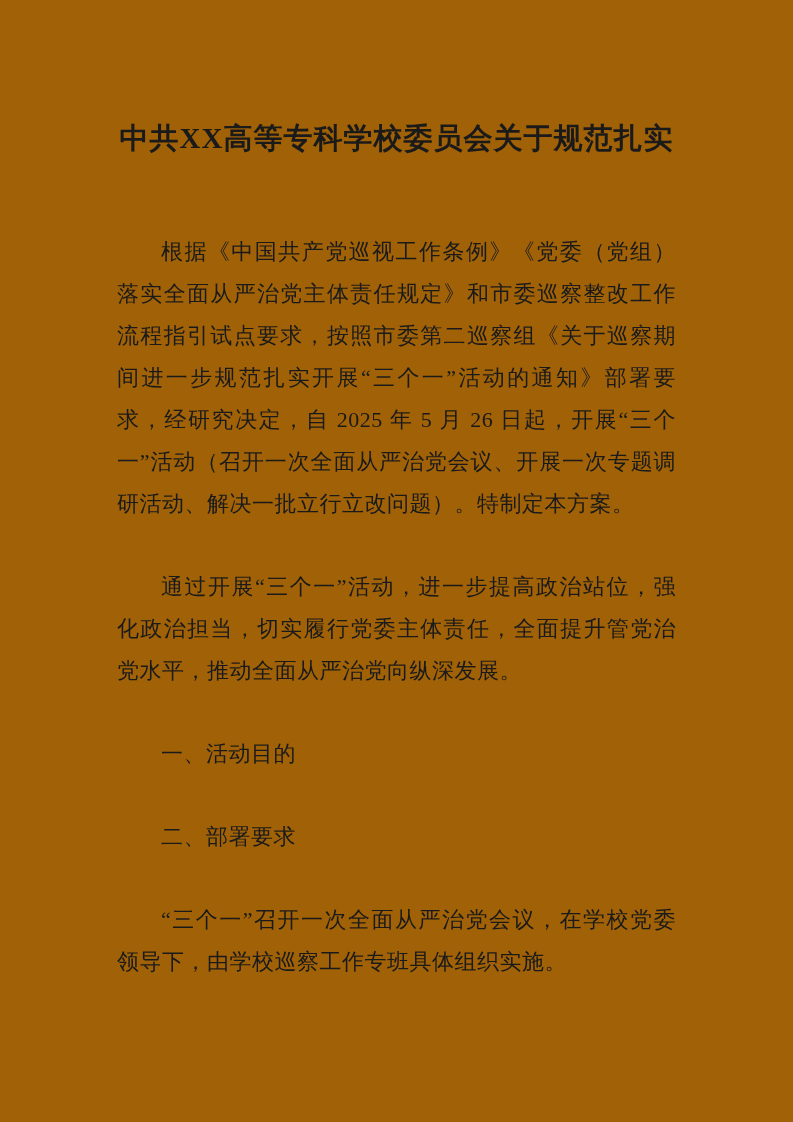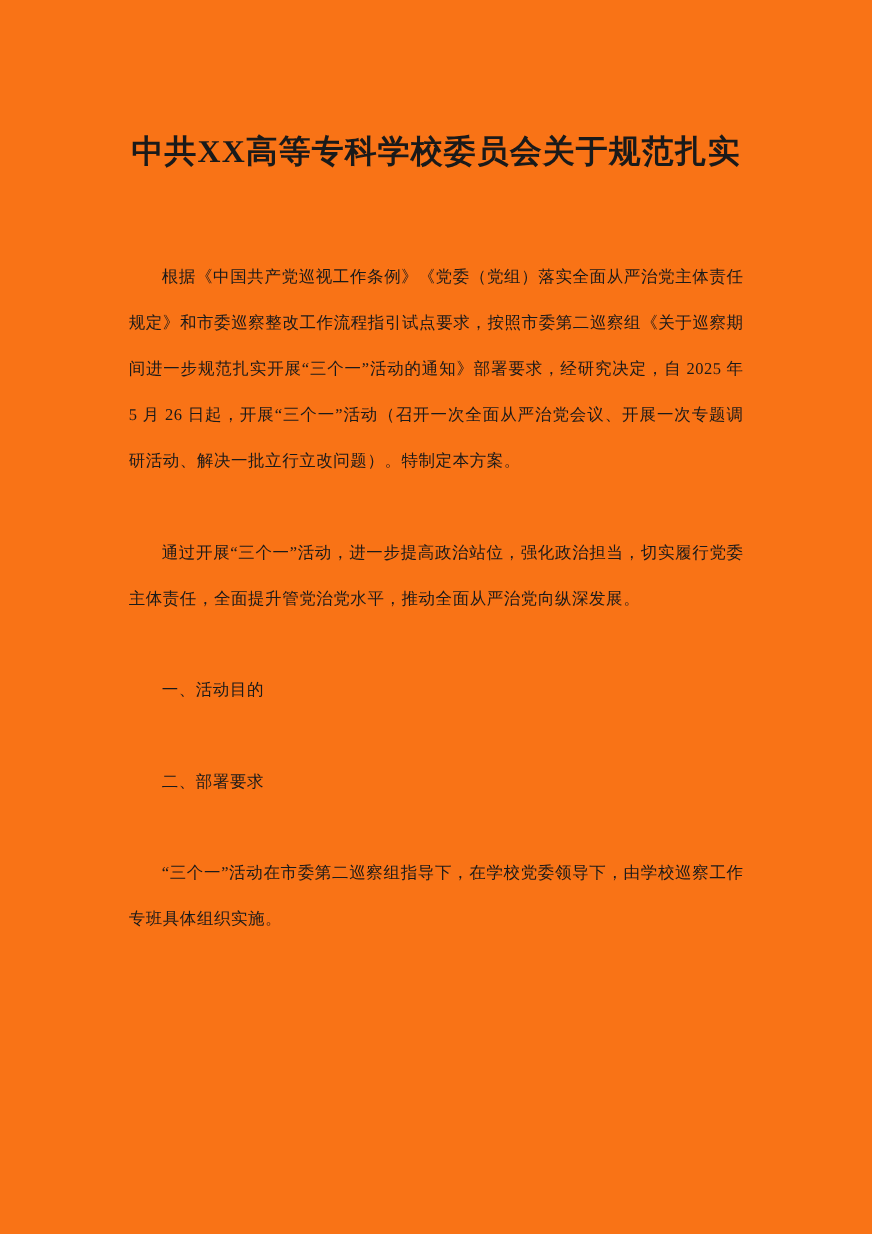--- a/index.html
+++ b/index.html
@@ -11,37 +11,37 @@
     width: 793px;
     height: 1122px;
     overflow: hidden;
     font-family: "Liberation Serif", serif;
     color: #1a1a1a;
   }
   .page {
     box-sizing: border-box;
     width: 793px;
     height: 1122px;
-    background: #f97316;
+    background: #a16207;
     padding: 112px 117px 60px 117px;
   }
   .doc-title {
     margin: 0 0 66px 0;
     font-size: 29px;
     font-weight: bold;
     line-height: 53px;
     text-align: center;
     letter-spacing: 1px;
   }
   .doc-title .title-line {
     display: block;
   }
   .para {
     margin: 0 0 41px 0;
-    font-size: 15px;
+    font-size: 22px;
     line-height: 42px;
     text-align: justify;
     text-justify: inter-ideograph;
     letter-spacing: 0.5px;
   }
   .para.body-para {
     text-indent: 2em;
   }
   .para.heading-para {
     text-indent: 2em;
@@ -61,15 +61,15 @@
   </h1>
 
   <p class="para body-para">根据《中国共产党巡视工作条例》《党委（党组）落实全面从严治党主体责任规定》和市委巡察整改工作流程指引试点要求，按照市委第二巡察组《关于巡察期间进一步规范扎实开展“三个一”活动的通知》部署要求，经研究决定，自 2025 年 5 月 26 日起，开展“三个一”活动（召开一次全面从严治党会议、开展一次专题调研活动、解决一批立行立改问题）。特制定本方案。</p>
 
   <p class="para body-para">通过开展“三个一”活动，进一步提高政治站位，强化政治担当，切实履行党委主体责任，全面提升管党治党水平，推动全面从严治党向纵深发展。</p>
 
   <p class="para heading-para">一、活动目的</p>
 
   <p class="para heading-para">二、部署要求</p>
 
-  <p class="para body-para">“三个一”活动在市委第二巡察组指导下，在学校党委领导下，由学校巡察工作专班具体组织实施。</p>
+  <p class="para body-para">“三个一”召开一次全面从严治党会议，在学校党委领导下，由学校巡察工作专班具体组织实施。</p>
 
 </div>
 
 </body></html>

